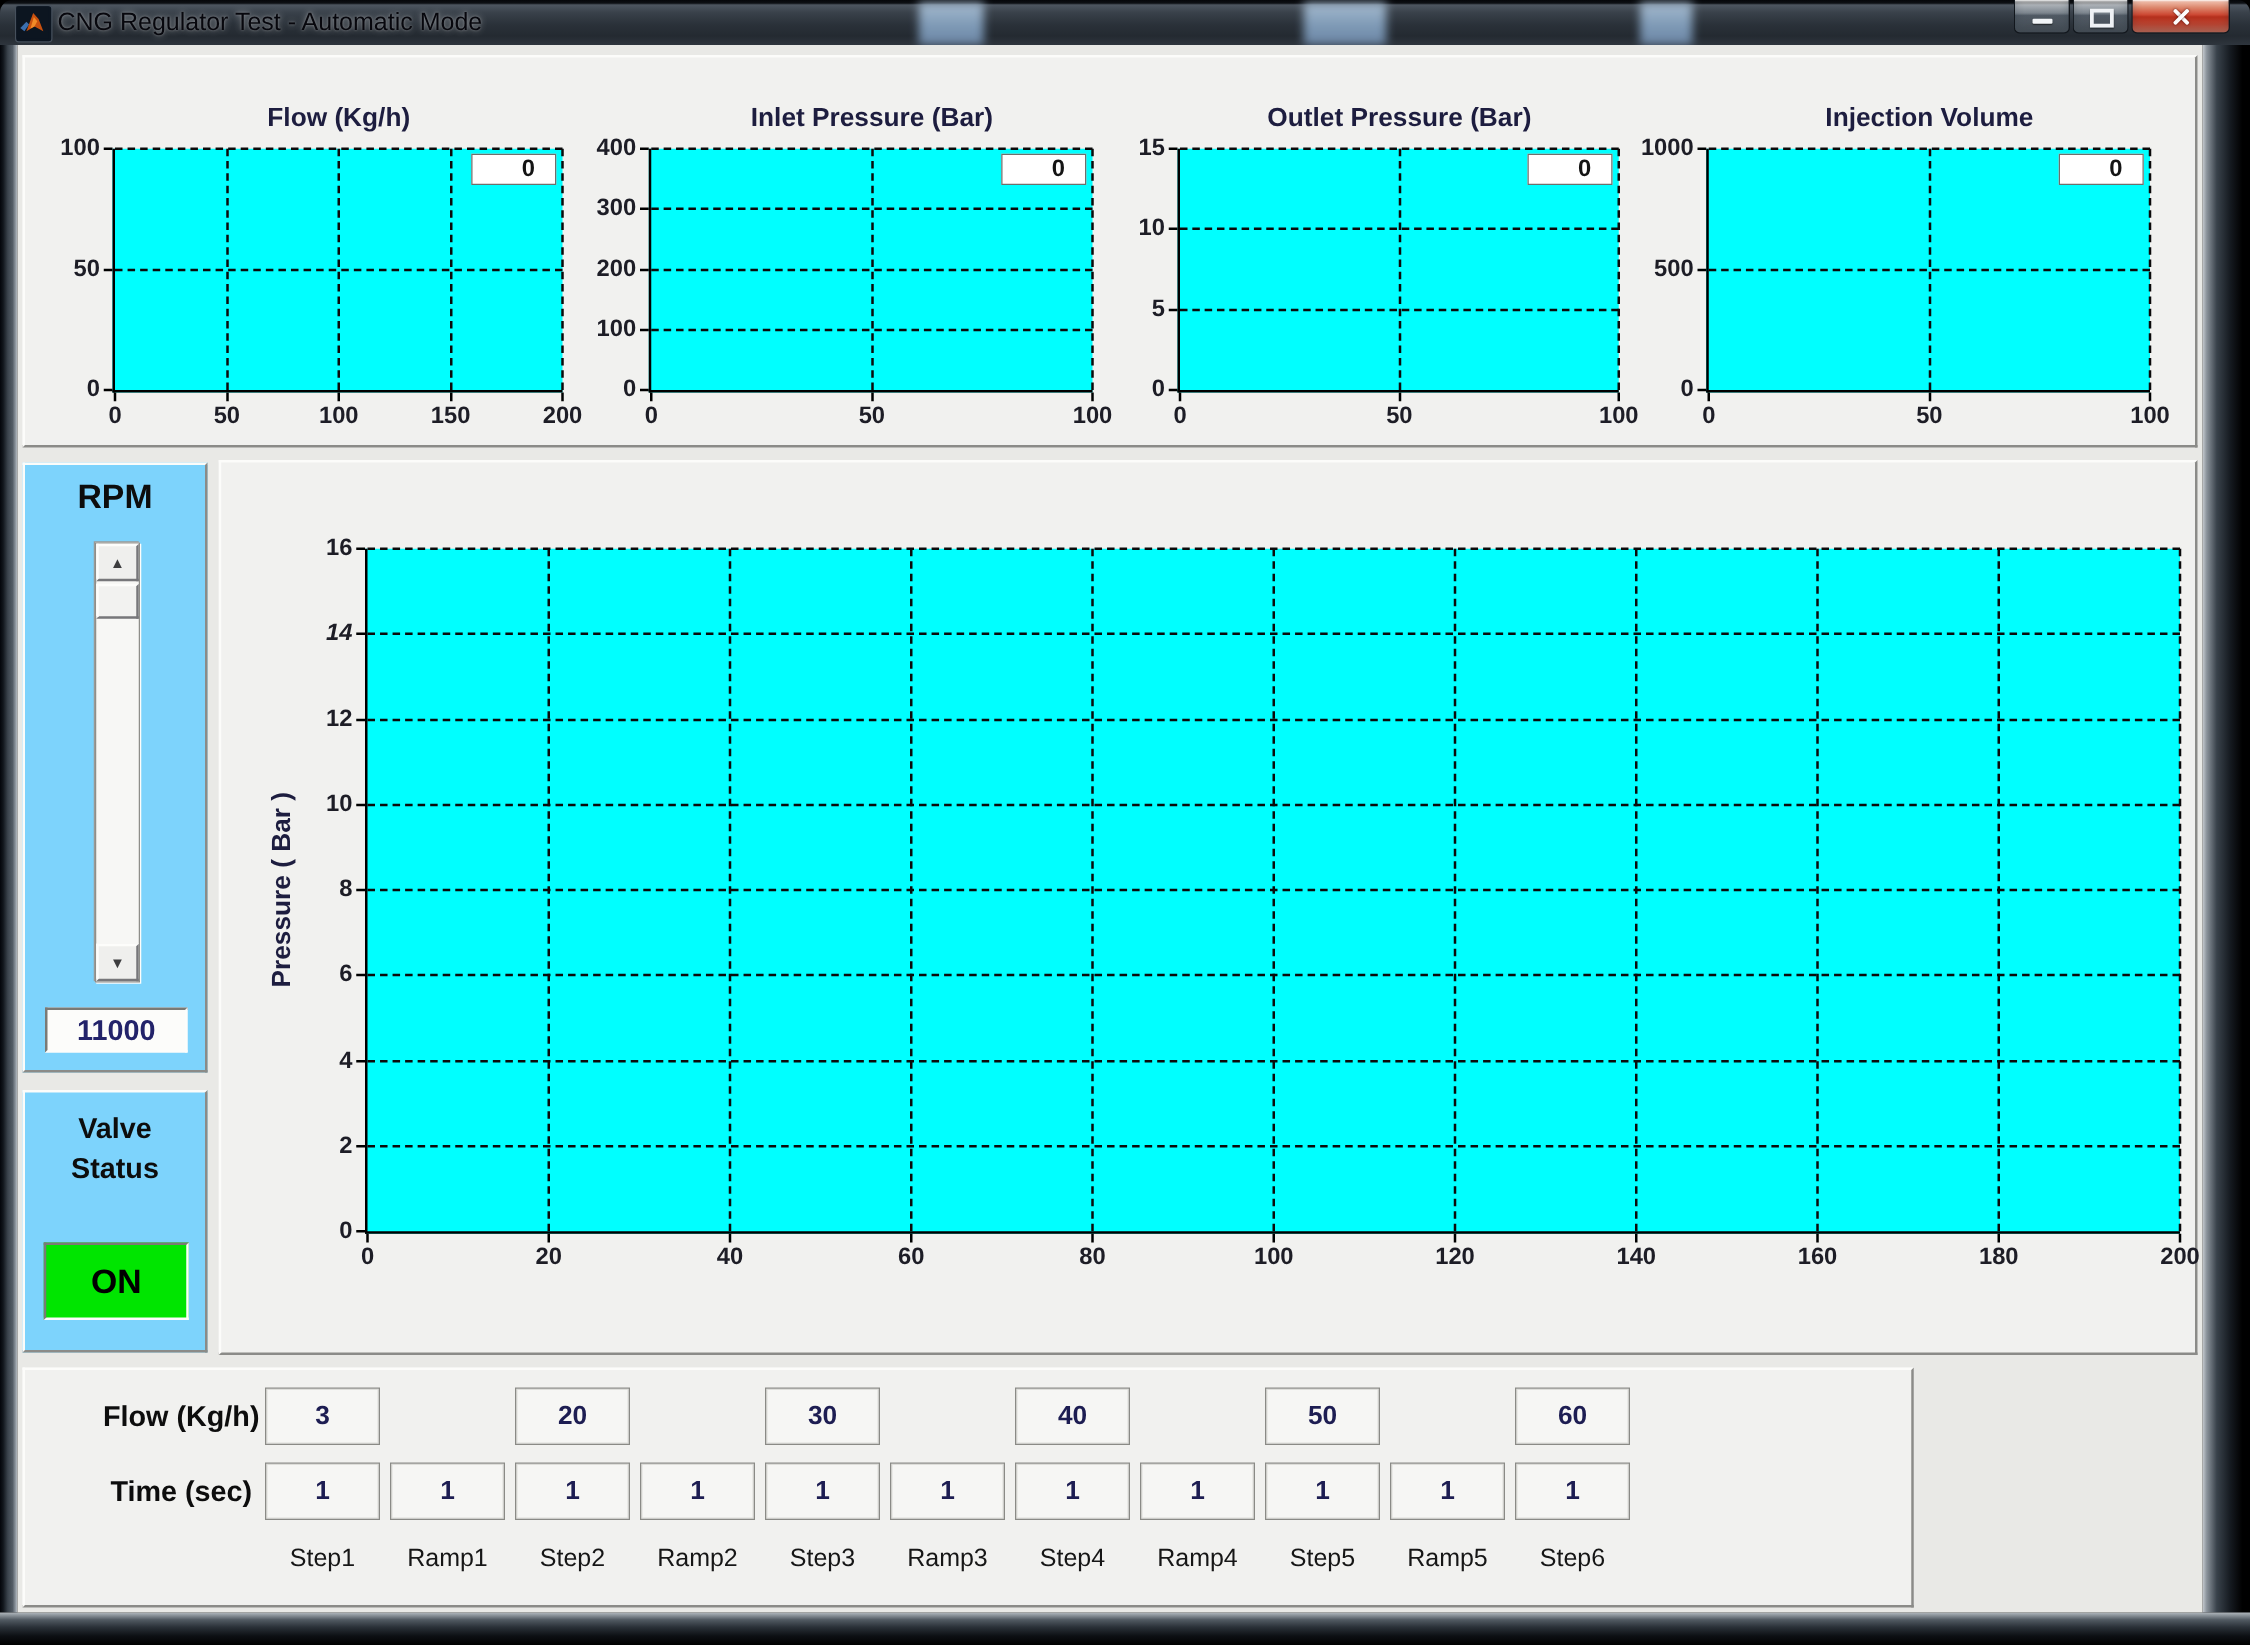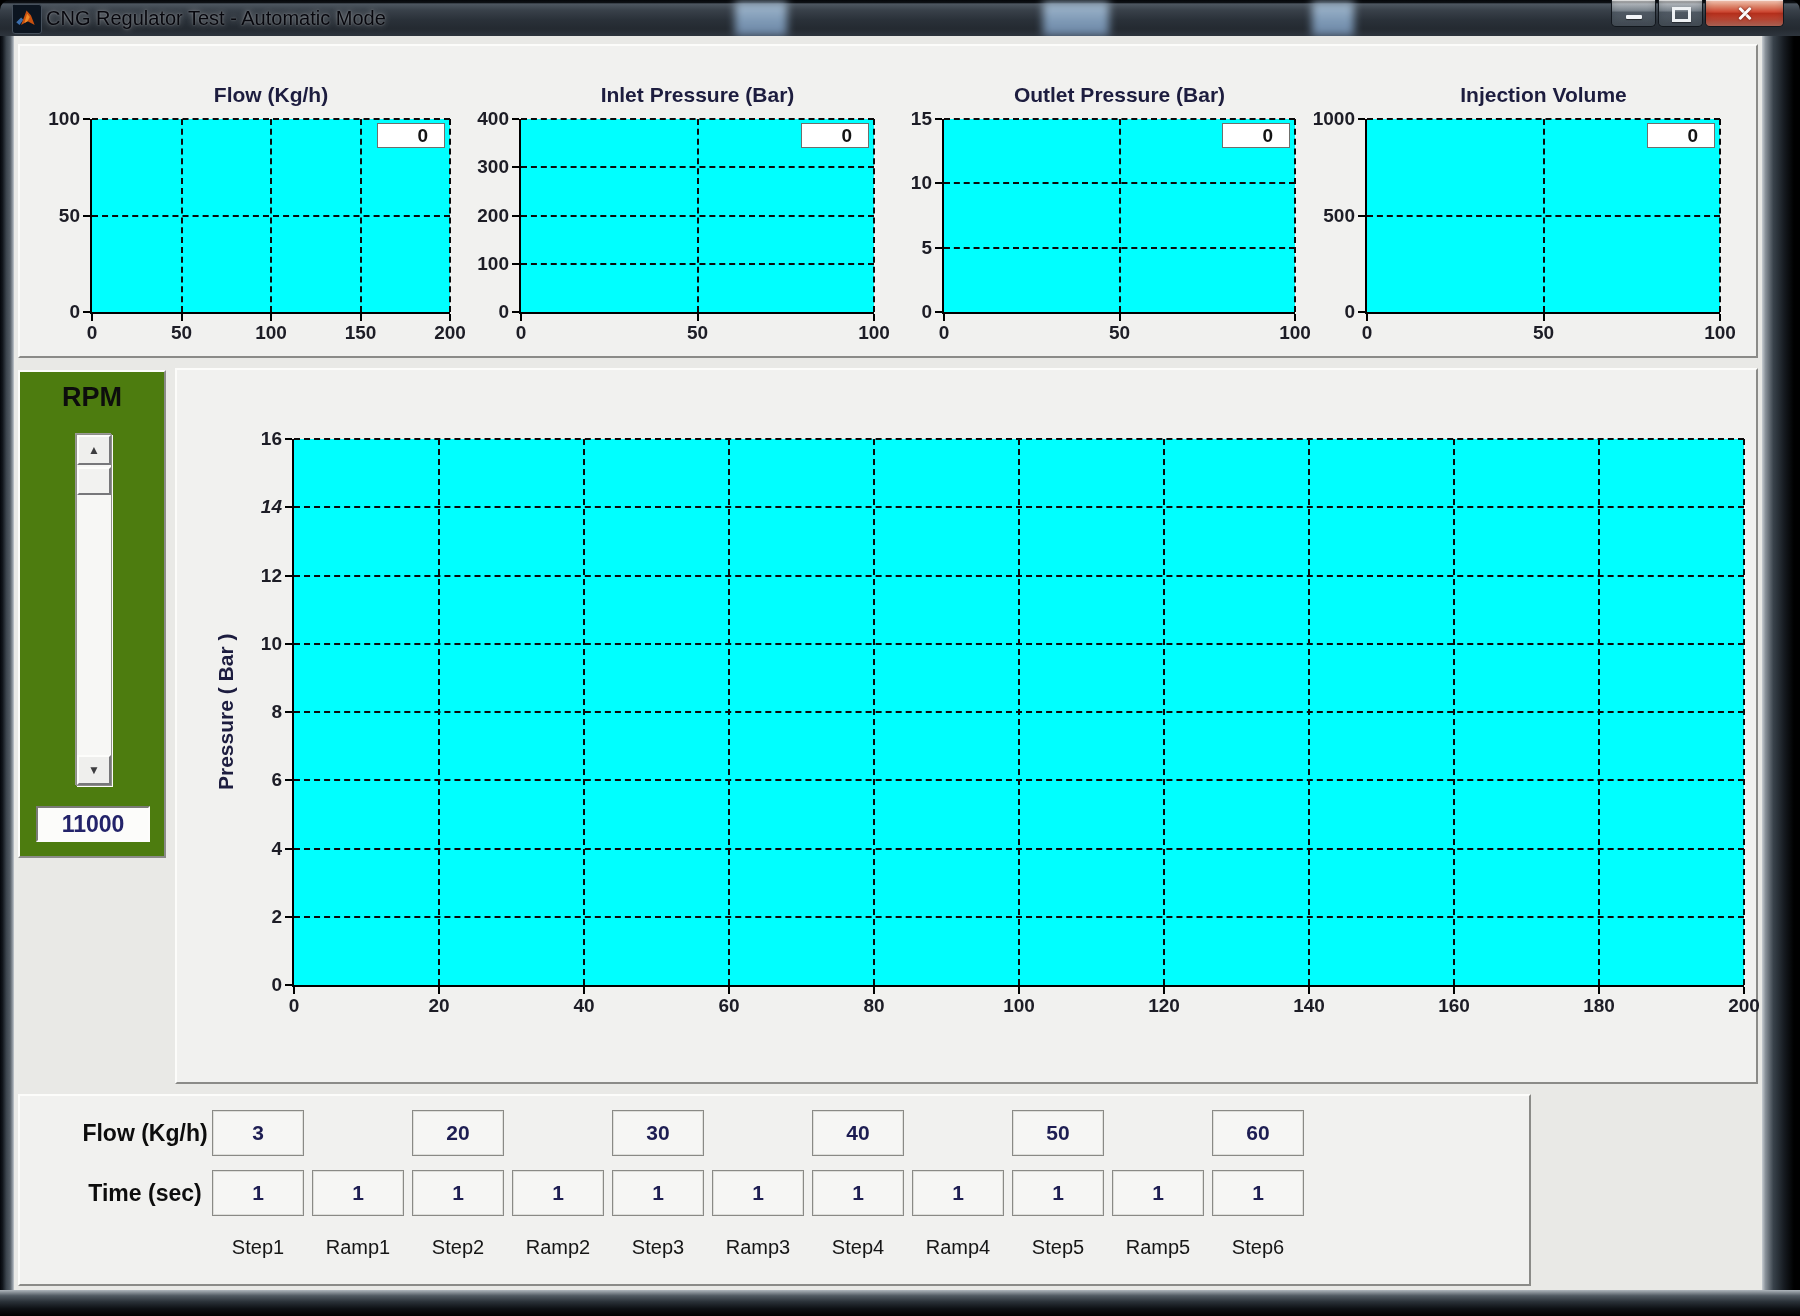--- a/index.html
+++ b/index.html
@@ -43,21 +43,21 @@
   #frame-left{position:absolute;left:0;top:36px;width:14px;height:1254px;
     background:linear-gradient(90deg,#03050a 0%,#11161c 18%,#3b444d 45%,#545d66 72%,#9aa2aa 92%,#c7ccd1 100%);}
   #frame-right{position:absolute;left:1762px;top:36px;width:38px;height:1254px;
     background:linear-gradient(90deg,#c7ccd1 0%,#8a929a 9%,#39424b 30%,#161b21 58%,#000 84%);}
   #frame-bottom{position:absolute;left:0;top:1290px;width:1800px;height:26px;
     background:linear-gradient(180deg,#b0b7bd 0%,#525b63 22%,#2a3138 45%,#0d1014 72%,#000 100%);}
   #content{position:absolute;left:14px;top:36px;width:1748px;height:1254px;background:#E9E9E6;}
   
   .panel{position:absolute;background:#F1F1EF;border:2px solid;
     border-color:#FCFCFA #8B8B88 #8B8B88 #FCFCFA;box-sizing:border-box;}
-  .panel.gray{background:#4d7c0f;}
+  .panel.gray{background:#7dd3fc;}
   #top-panel{left:4px;top:8px;width:1740px;height:314px;}
   #rpm-panel{left:4px;top:334px;width:148px;height:488px;}
   #valve-panel{left:4px;top:836px;width:148px;height:210px;}
   #main-panel{left:161px;top:332px;width:1583px;height:716px;}
   #bottom-panel{left:4px;top:1058px;width:1513px;height:192px;}
   #control-panel{left:1525px;top:1058px;width:219px;height:192px;}
   
   .plot-area{position:absolute;background:#00FFFF;
     border-left:2px solid #000;border-bottom:2px solid #000;box-sizing:border-box;}
   .hgrid{position:absolute;left:0;right:0;height:0;border-top:2px dashed #0b0b0b;transform:translateY(-1px);}
@@ -262,20 +262,25 @@
         <span class="arrow">▲</span>
       </div>
       <div id="sld-thumb"></div>
       <div class="sld-btn" id="sld-down">
         <span class="arrow">▼</span>
       </div>
     </div>
     <div id="rpm-value">11000</div>
   </div>
 
+  <div class="panel gray" id="valve-panel">
+    <div id="valve-label">Valve
+Status</div>
+    <div id="valve-indicator" style="background: rgb(0, 229, 0);">ON</div>
+  </div>
 
   <div class="panel" id="main-panel">
     <div class="plot-area" id="main-plot" style="left:115px;top:69px;width:1452px;height:548px">
         <div class="hgrid" style="top: 0%;"></div>
         <div class="ytick" style="top: 0%;">16</div>
         <div class="ytickmark" style="top: 0%;"></div>
         <div class="hgrid" style="top: 12.5%;"></div>
         <div class="ytick" style="top: 12.5%; font-style: italic;">14</div>
         <div class="ytickmark" style="top: 12.5%;"></div>
         <div class="hgrid" style="top: 25%;"></div>

